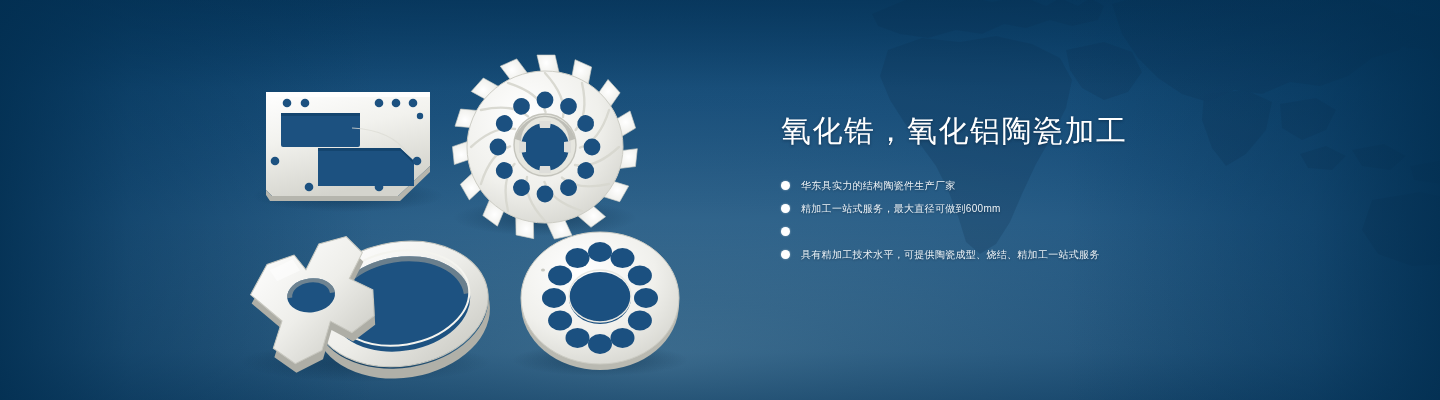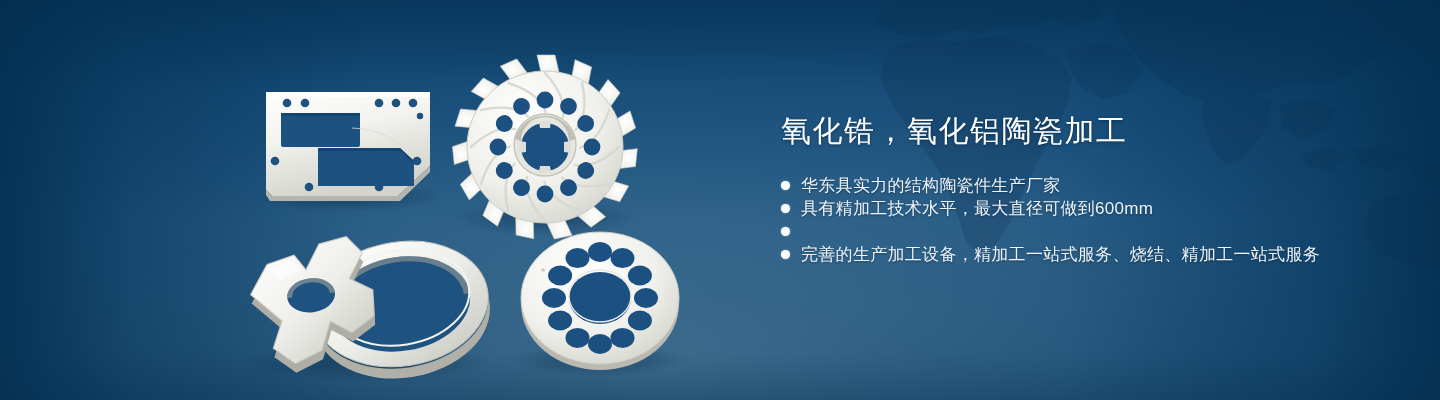--- a/index.html
+++ b/index.html
@@ -46,21 +46,21 @@
   .bullets{list-style:none;margin:0;padding:0;margin-top:24px;}
   .bullet{
     display:flex;align-items:center;height:23px;
   }
   .dot{
     width:9px;height:9px;border-radius:50%;background:#ffffff;
     flex:0 0 9px;margin-right:11px;
     box-shadow:0 0 2px rgba(255,255,255,.55);
   }
   .btext{
-    color:#eef4f8;font-size:17px;line-height:23px;font-weight:400;
+    color:#eef4f8;font-size:10px;line-height:23px;font-weight:400;
     letter-spacing:.3px;white-space:nowrap;
     text-shadow:0 1px 2px rgba(0,20,40,.4);
   }
 </style>
 </head>
 <body>
 
 <div id="banner">
 
   <div class="bg-base"></div>
@@ -282,25 +282,25 @@
 
   <div class="copy">
     <div class="headline">氧化锆，氧化铝陶瓷加工</div>
     <ul class="bullets">
       <li class="bullet">
         <span class="dot"></span>
         <span class="btext">华东具实力的结构陶瓷件生产厂家</span>
       </li>
       <li class="bullet">
         <span class="dot"></span>
-        <span class="btext">具有精加工技术水平，最大直径可做到600mm</span>
+        <span class="btext">精加工一站式服务，最大直径可做到600mm</span>
       </li>
       <li class="bullet">
         <span class="dot"></span>
       </li>
       <li class="bullet">
         <span class="dot"></span>
-        <span class="btext">完善的生产加工设备，精加工一站式服务、烧结、精加工一站式服务</span>
+        <span class="btext">具有精加工技术水平，可提供陶瓷成型、烧结、精加工一站式服务</span>
       </li>
     </ul>
   </div>
 
 </div>
 
 </body></html>

